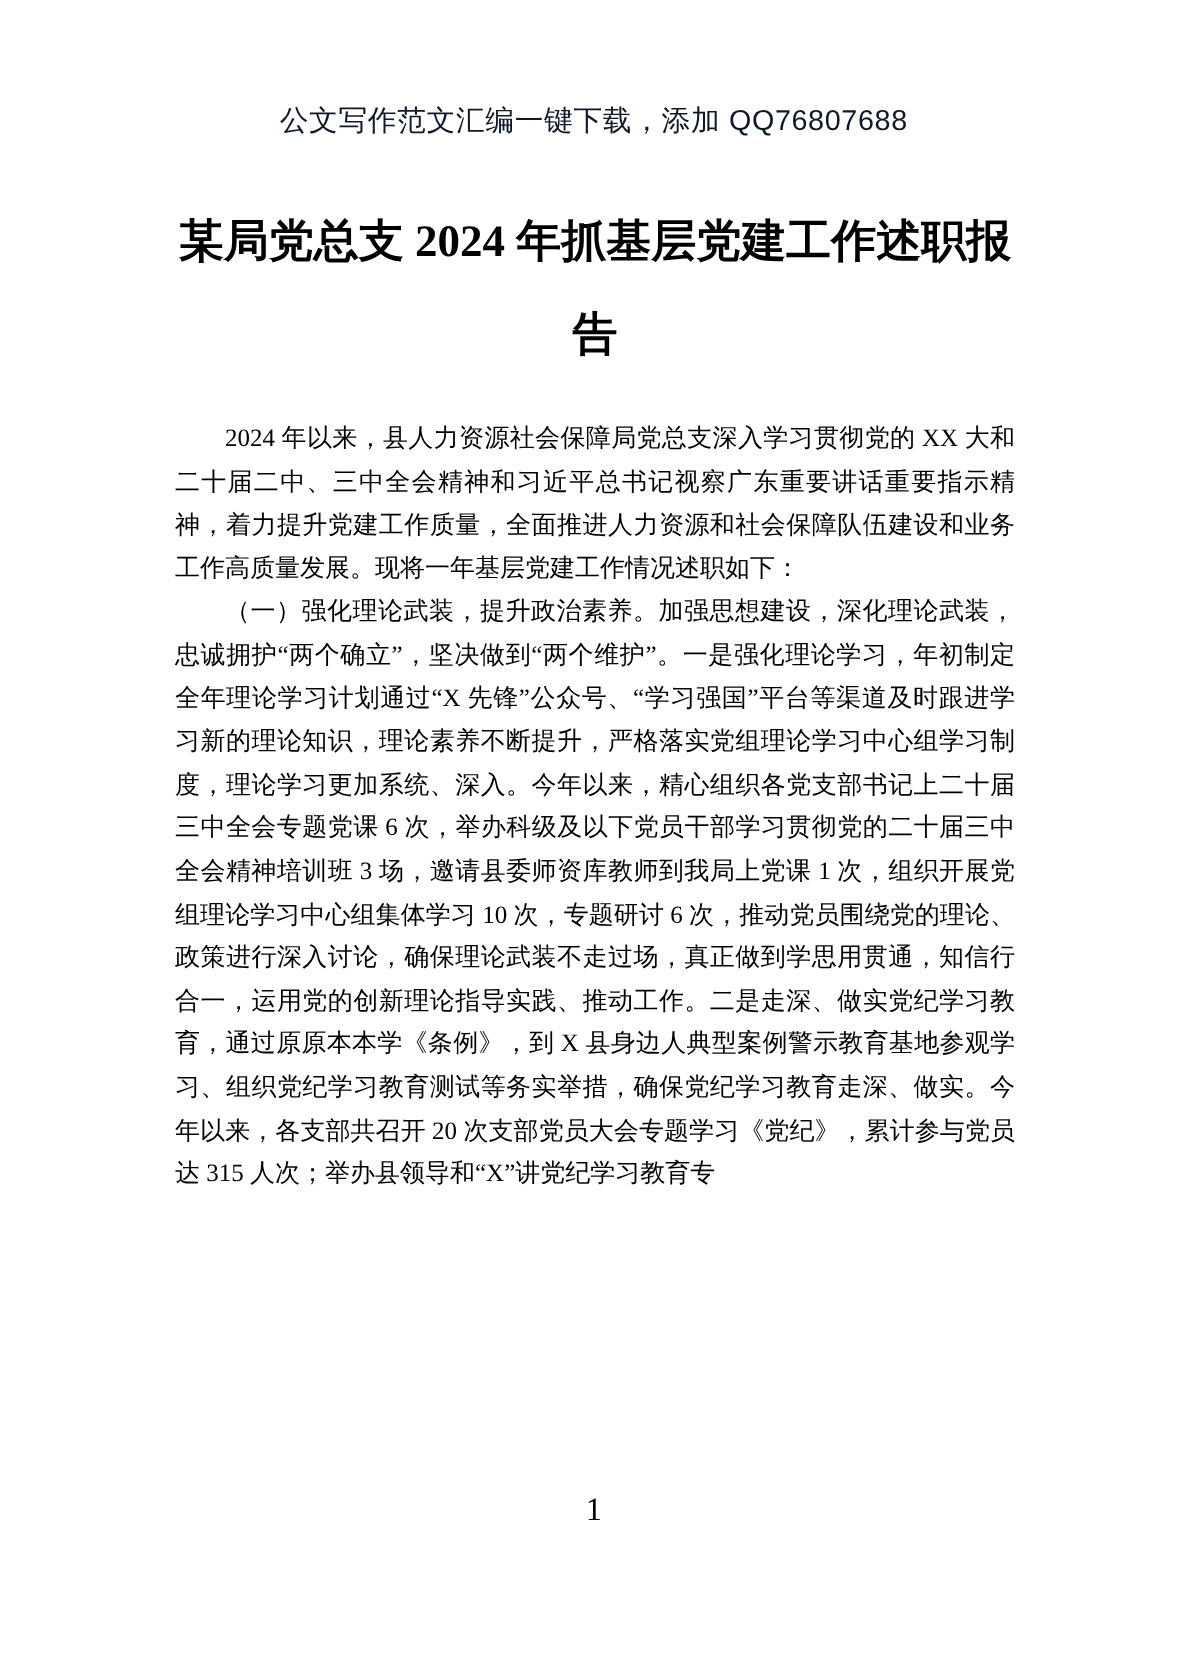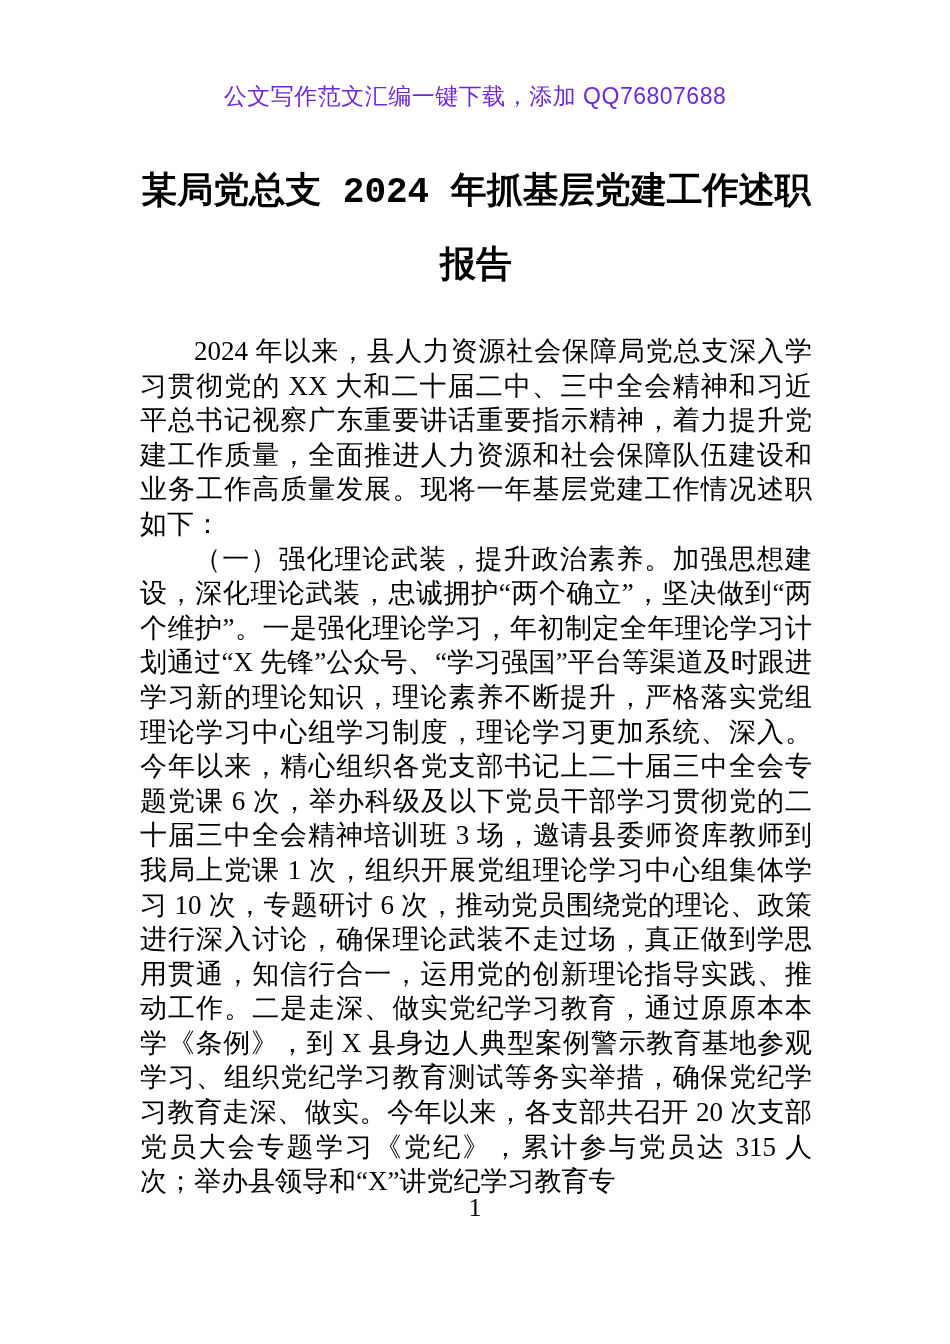--- a/index.html
+++ b/index.html
@@ -18,40 +18,40 @@
   }
   .notice {
     position: absolute;
     top: 82px;
     left: 0;
     width: 100%;
     text-align: center;
     font-family: "Liberation Sans", "DejaVu Sans", sans-serif;
     font-size: 23px;
     line-height: 28px;
-    color: #6d28d9;
+    color: #0f172a;
     letter-spacing: 0.5px;
   }
   .doc-title {
     position: absolute;
     top: 156px;
     left: 140px;
     width: 672px;
     text-align: center;
-    font-family: Liberation Mono, monospace;
+    font-family: Liberation Serif, serif;
     font-weight: 700;
     font-size: 36px;
     line-height: 74px;
   }
   .doc-body {
     position: absolute;
     top: 334px;
     left: 140px;
     width: 672px;
-    font-size: 27px;
+    font-size: 20px;
     line-height: 34.6px;
     text-align: justify;
   }
   .doc-body p {
     margin: 0;
     padding: 0;
     text-indent: 2em;
     word-break: break-all;
   }
   .page-number {

